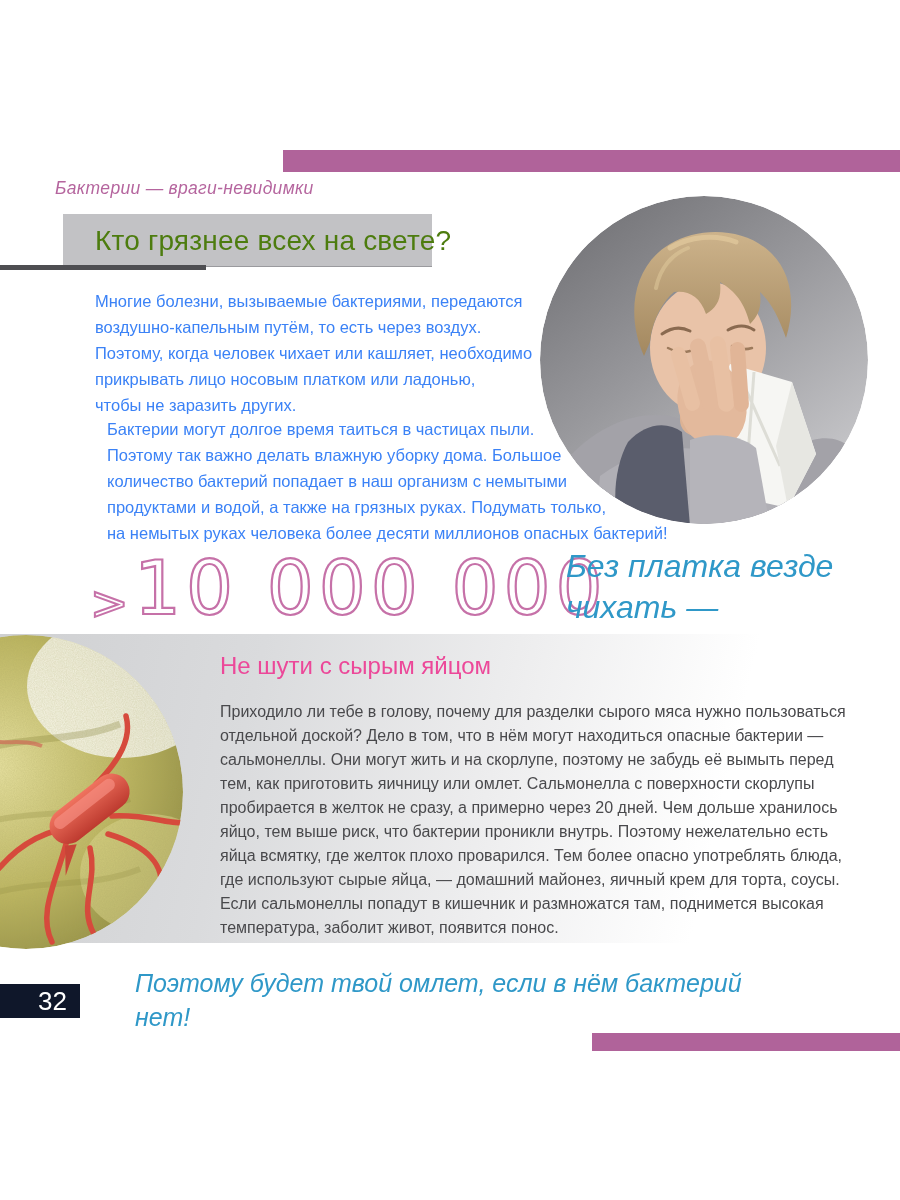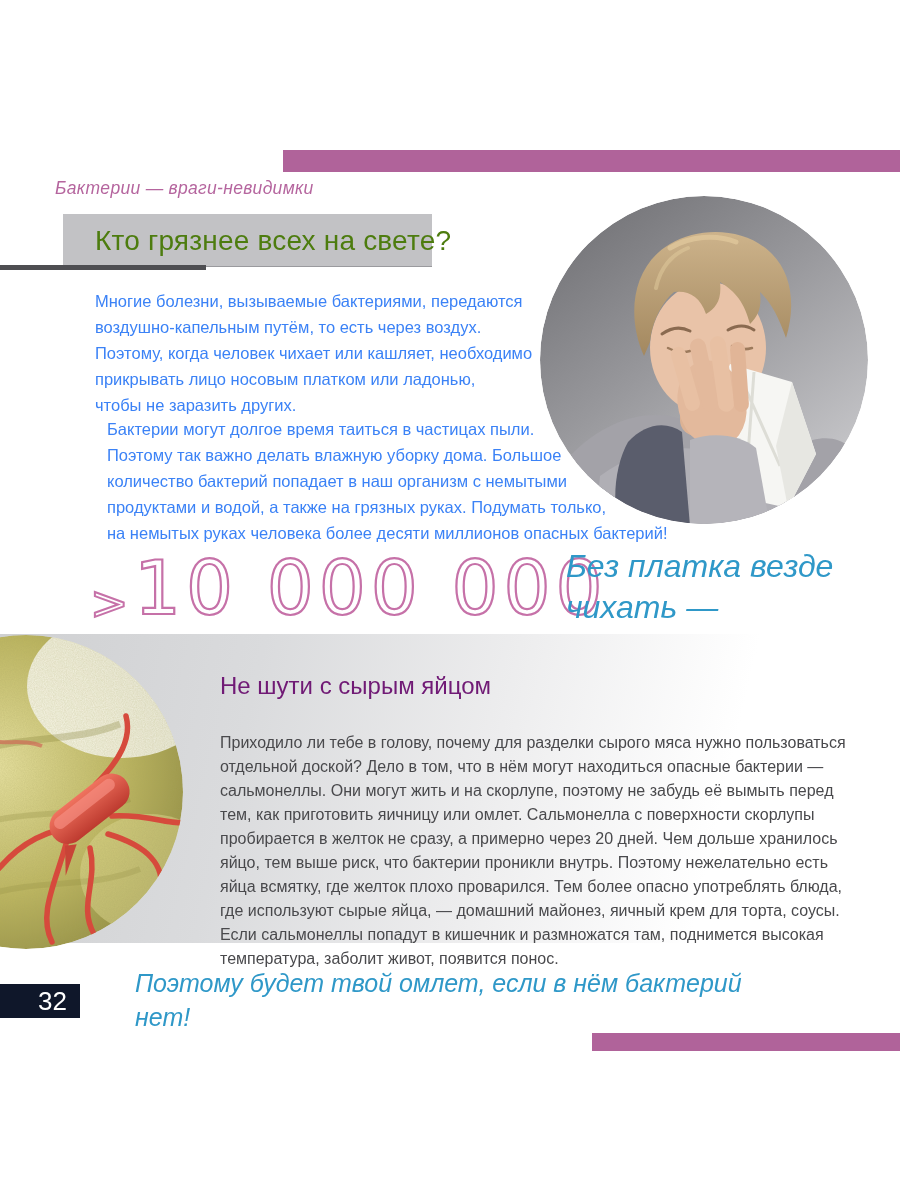--- a/index.html
+++ b/index.html
@@ -91,29 +91,28 @@
   }
   
   .panel {
     position: absolute; left: 0; top: 634px;
     width: 880px; height: 309px;
     background: linear-gradient(103deg, #cfd0d2 0%, #dadbdd 28%, #ededee 55%, #ffffff 80%);
     z-index: 1;
   }
   .section2-title {
     position: absolute; left: 220px; top: 652px;
-    font-size: 24px; color: #701a75; z-index: 3;
+    font-size: 24px; color: #ec4899; z-index: 3;
     white-space: nowrap;
-    margin-top: 20px;
   }
   .section2-body {
     position: absolute; left: 220px; top: 700px;
     width: 670px;
     font-size: 16px; line-height: 24px;
-    color: #49494c; white-space: pre-line; z-index: 3; margin-top: 31px;
+    color: #49494c; white-space: pre-line; z-index: 3;
   }
   
   .photo-bacteria {
     position: absolute; left: 0; top: 634px;
     width: 185px; height: 316px; z-index: 2;
   }
   
   .page-num-bar {
     position: absolute; left: 0; top: 984px;
     width: 80px; height: 34px;

